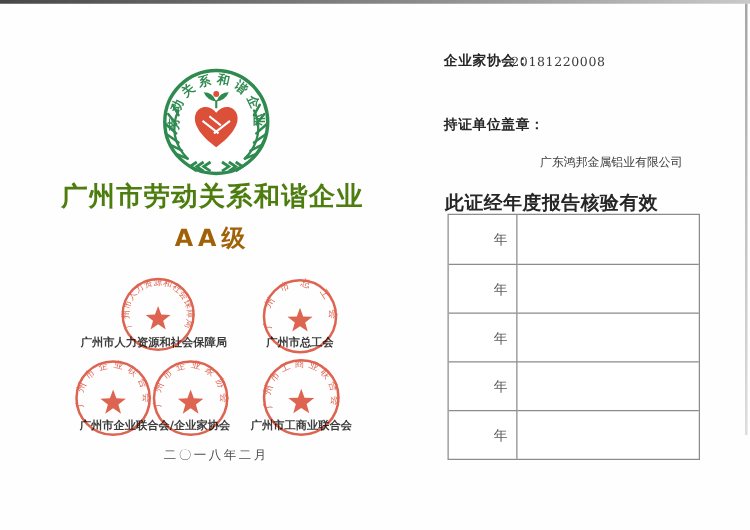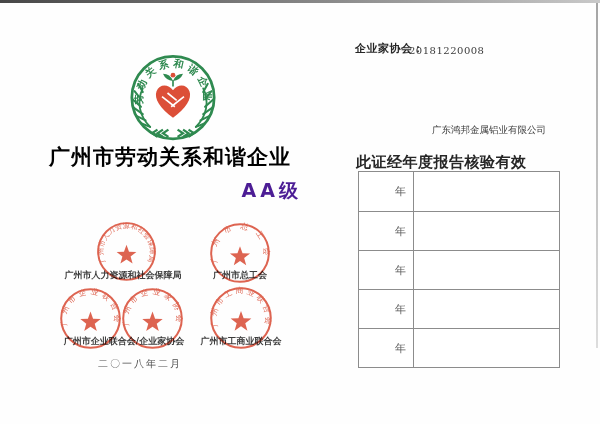--- a/index.html
+++ b/index.html
@@ -4,36 +4,36 @@
 <style>
   html,body{margin:0;padding:0;background:#ffffff;}
   #sheet{position:relative;width:600px;height:424px;background:#fefefefa;
          font-family:"DejaVu Sans","Liberation Sans",sans-serif;overflow:hidden;}
   .top-edge{position:absolute;left:0;top:0;width:600px;height:3px;
             background:linear-gradient(90deg,#474747,#8a8a8a 55%,#c9c9c9);}
   .right-edge{position:absolute;left:596px;top:3px;width:2px;height:345px;
               background:linear-gradient(180deg,#a5a5a5,#dddddd);}
   .emblem{position:absolute;left:127px;top:50px;width:92px;height:97px;}
   .title1{position:absolute;left:38px;top:143px;width:264px;text-align:center;
-          font-size:21px;font-weight:bold;color:#000000;letter-spacing:1px;}
-  .title2{position:absolute;left:38px;top:178px;width:264px;text-align:right;
-          font-size:19px;font-weight:bold;color:#4c1d95;letter-spacing:4px;}
+          font-size:21px;font-weight:bold;color:#4d7c0f;letter-spacing:1px;}
+  .title2{position:absolute;left:38px;top:178px;width:264px;text-align:center;
+          font-size:19px;font-weight:bold;color:#a16207;letter-spacing:4px;}
   .seal{position:absolute;mix-blend-mode:multiply;opacity:.92;}
   .seal-hr{left:96px;top:221px;width:61px;height:61px;}
   .seal-union{left:209px;top:222px;width:62px;height:62px;}
   .seal-ent1{left:59px;top:287px;width:63px;height:63px;}
   .seal-ent2{left:121px;top:287px;width:63px;height:63px;}
   .seal-ind{left:209px;top:286px;width:64px;height:64px;}
   .seal-label{position:absolute;font-size:9px;font-weight:bold;color:#3c3c3c;
               text-align:center;line-height:11px;}
   .lbl-hr{left:43px;top:270px;width:160px;}
   .lbl-union{left:180px;top:270px;width:120px;}
   .lbl-ent{left:41px;top:336px;width:166px;}
   .lbl-ind{left:181px;top:336px;width:120px;}
-  .date{position:absolute;left:98px;top:357px;width:150px;
+  .date{position:absolute;left:98px;top:357px;width:150px;text-align:center;
         font-size:10px;color:#4c4c4c;letter-spacing:2px;}
   .field-label{position:absolute;font-size:11px;font-weight:bold;color:#262626;letter-spacing:.5px;}
   .f-certno{left:355px;top:41px;}
   .f-holder{left:355px;top:92px;}
   .f-validity{left:356px;top:153px;font-size:15px;}
   .field-value{position:absolute;font-family:"DejaVu Serif","Liberation Serif",serif;color:#3a3a3a;}
   .v-certno{left:409px;top:45px;font-size:10px;letter-spacing:.5px;}
   .v-holder{left:432px;top:98px;font-size:9.5px;margin-top:26px;}
   .ver-table{position:absolute;left:358px;top:171px;width:200px;height:195px;
              border:1px solid #8c8c8c;display:grid;grid-template-columns:55px 1fr;
@@ -135,20 +135,21 @@
     <circle cx="50" cy="50" r="46.5" fill="none" stroke="#dc5742" stroke-width="3.2"></circle>
     <path id="sealArc5" d="M 16.7,69.3 A 38.5,38.5 0 1 1 83.3,69.3" fill="none"></path>
     <text fill="#dc5742" class="st-9"><textPath href="#sealArc5" startOffset="50%" text-anchor="middle">广州市工商业联合会</textPath></text>
     <polygon fill="#dc5742" points="50,39 54.1,50.3 66.2,50.7 56.7,58.2 60,69.8 50,63 40,69.8 43.3,58.2 33.8,50.7 45.9,50.3"></polygon>
   </svg>
 
   <div class="date">二〇一八年二月</div>
 
   <div class="field-label f-certno">企业家协会：</div>
   <div class="field-value v-certno">20181220008</div>
+  <div class="field-label f-holder">持证单位盖章：</div>
   <div class="field-value v-holder">广东鸿邦金属铝业有限公司</div>
   <div class="field-label f-validity">此证经年度报告核验有效</div>
 
   <div class="ver-table">
     <div class="tcell first cell-year">年</div>
     <div class="tcell first cell-empty"></div>
     <div class="tcell cell-year">年</div>
     <div class="tcell cell-empty"></div>
     <div class="tcell cell-year">年</div>
     <div class="tcell cell-empty"></div>

